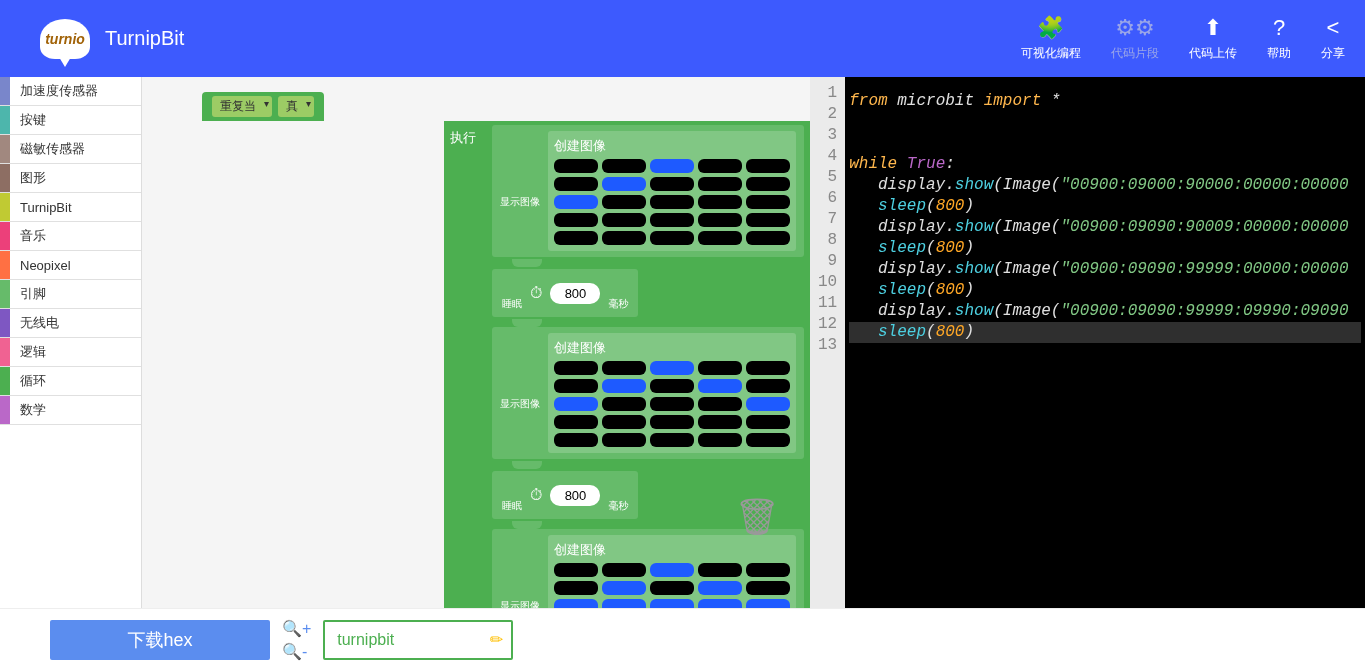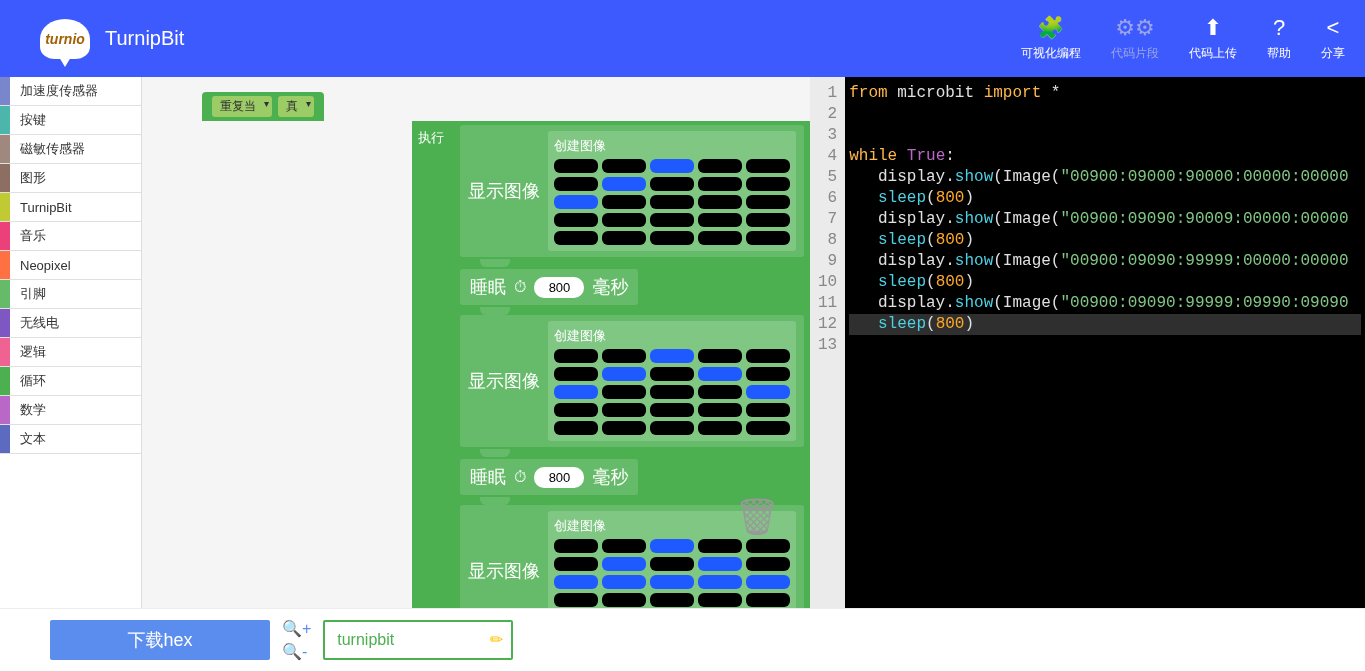--- a/index.html
+++ b/index.html
@@ -19,35 +19,35 @@
 .sidebar { width: 142px; background: #fff; overflow-y: auto; border-right: 1px solid #ddd; }
 .sidebar-item { display: flex; align-items: center; height: 29px; font-size: 13px; color: #333; cursor: pointer; border-bottom: 1px solid #e0e0e0; }
 .sidebar-item .color-tag { width: 10px; height: 100%; margin-right: 10px; }
 .workspace { flex: 1; background: #f5f5f5; position: relative; overflow: hidden; padding: 15px 0 0 60px; }
 .block-container { position: relative; }
 .block-header { background: #4CAF50; color: #fff; padding: 4px 10px; display: inline-flex; align-items: center; gap: 6px; font-size: 13px; border-radius: 4px 4px 0 0; }
 .block-dropdown { background: #9CCC65; color: #333; padding: 2px 16px 2px 8px; border-radius: 3px; font-size: 12px; position: relative; }
 .block-dropdown::after { content: '▾'; position: absolute; right: 3px; font-size: 10px; }
 .exec-label { color: #fff; font-size: 13px; padding: 4px 0; }
 .inner-block { background: #66BB6A; padding: 6px 8px; display: flex; align-items: center; gap: 8px; margin-bottom: 2px; border-radius: 3px; }
-.inner-block-label { color: #fff; font-size: 18px; }
+.inner-block-label { color: #fff; font-size: 10px; margin-top: 22px; }
 .image-block { background: #81C784; padding: 6px; border-radius: 3px; }
 .image-label { color: #fff; font-size: 13px; margin-bottom: 4px; display: block; }
 .led-grid { display: grid; grid-template-columns: repeat(5, 44px); gap: 4px; }
 .led { height: 14px; background: #000; border-radius: 6px; }
 .led.on { background: #1E5AFF; }
 .sleep-block { background: #66BB6A; padding: 6px 10px; display: inline-flex; align-items: center; gap: 8px; margin: 2px 0; border-radius: 3px; }
 .sleep-input { background: #fff; border: none; width: 50px; padding: 3px 6px; text-align: center; font-size: 13px; border-radius: 10px; }
 .notch { width: 30px; height: 8px; background: #4CAF50; margin-left: 20px; border-radius: 0 0 6px 6px; }
 .image-notch { background: #66BB6A; }
 .trash { position: absolute; right: 30px; bottom: 70px; font-size: 36px; color: #999; }
 .code-panel { width: 555px; background: #000; color: #e0e0e0; font-family: 'Courier New', monospace; font-size: 16px; display: flex; }
 .gutter { background: #EBEBEB; color: #888; text-align: right; padding: 6px 8px; user-select: none; }
 .gutter-line { height: 21px; line-height: 21px; }
-.code { flex: 1; padding: 6px 4px; }
+.code { flex: 1; padding: 14px 4px; font-style: italic; }
 .code-line { height: 21px; line-height: 21px; white-space: pre; }
 .code-line.active { background: #2F2F2F; }
 .kw { color: #FFB74D; }
 .const { color: #BA68C8; }
 .str { color: #81C784; }
 .num { color: #FFA726; }
 .fn { color: #4DD0E1; }
 .footer { height: 63px; display: flex; align-items: center; padding: 0 50px; gap: 12px; background: #fff; border-top: 1px solid #eee; }
 .btn { height: 40px; display: flex; align-items: center; justify-content: center; color: #fff; font-size: 18px; cursor: pointer; border-radius: 2px; }
 .btn-hex { background: #5B8DEF; width: 220px; }
@@ -135,24 +135,20 @@
         <span>逻辑</span>
       </div>
       <div class="sidebar-item">
         <span class="color-tag" style="background:#4CAF50"></span>
         <span>循环</span>
       </div>
       <div class="sidebar-item">
         <span class="color-tag" style="background:#BA68C8"></span>
         <span>数学</span>
       </div>
-      <div class="sidebar-item">
-        <span class="color-tag" style="background:#5C6BC0"></span>
-        <span>文本</span>
-      </div>
     </div>
   <div class="workspace">
     <div class="block-container">
       <div class="block-header">
         <span class="block-dropdown">重复当</span>
         <span class="block-dropdown">真</span>
       </div>
       <div class="rail-wrap">
         <div style="background:#4CAF50;width:48px;padding:4px 6px">
           <div class="exec-label">执行</div>

